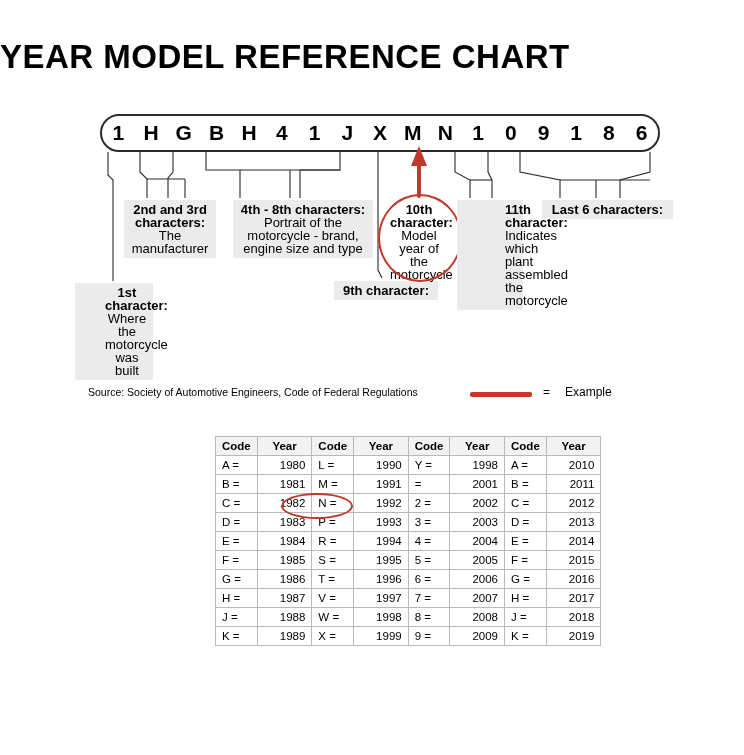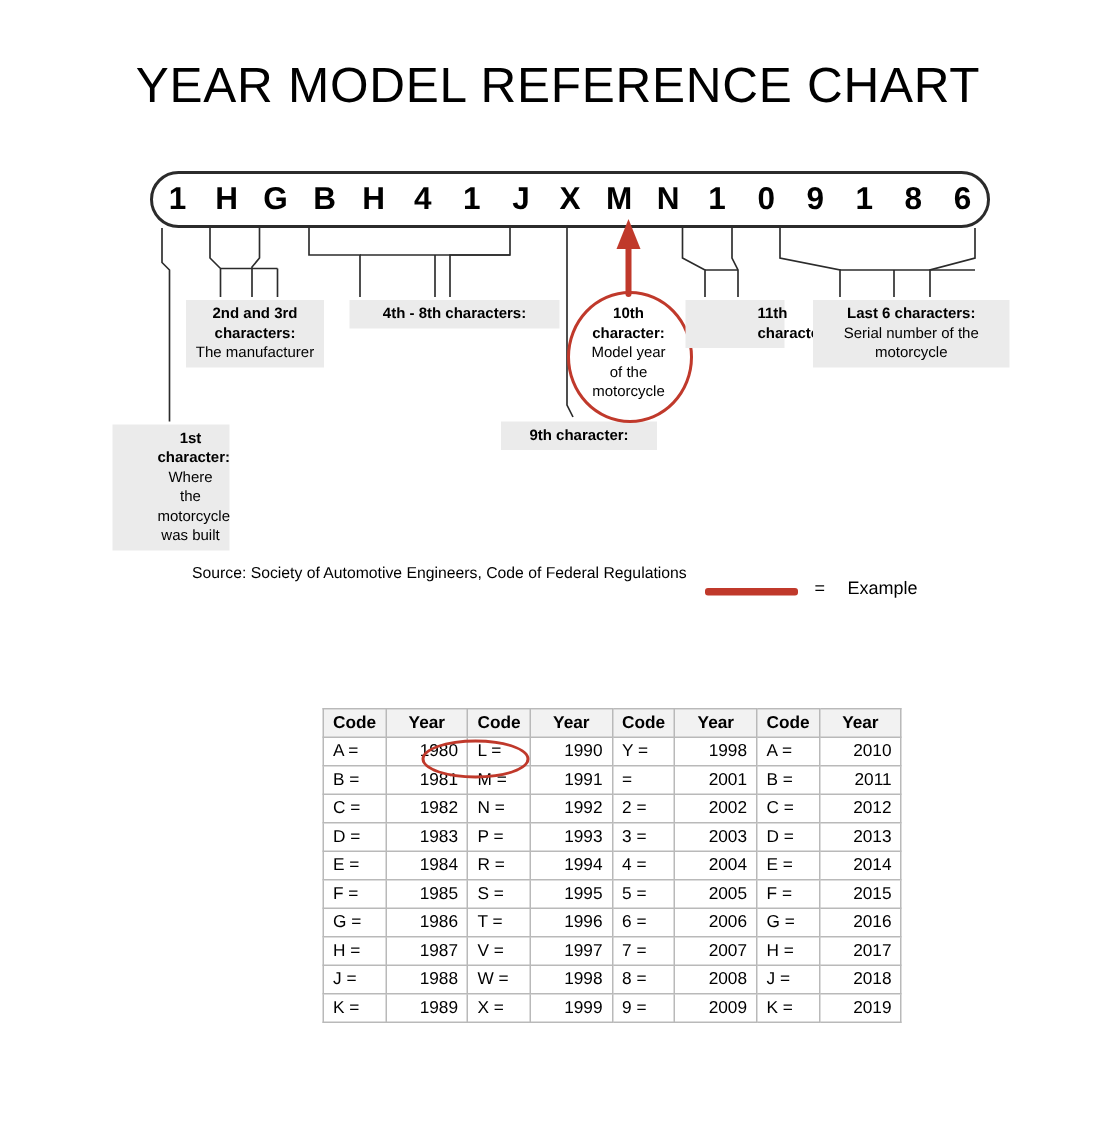--- a/index.html
+++ b/index.html
@@ -15,23 +15,22 @@
     color: #000000;
     overflow: hidden;
   }
 
   
   #chart-title {
     position: absolute;
     top: 38px;
     left: 0;
     width: 744px;
-    text-align: center;
     font-size: 33px;
-    font-weight: normal;
+    font-weight: bold;
     letter-spacing: 0.5px;
   }
 
   
   #vin-box {
     position: absolute;
     top: 114px;
     left: 100px;
     width: 560px;
     height: 38px;
@@ -57,21 +56,21 @@
     left: 0;
     width: 744px;
     height: 755px;
     pointer-events: none;
   }
 
   
   .callout {
     position: absolute;
     background: #ebebeb;
-    font-size: 10px;
+    font-size: 13px;
     line-height: 13px;
     text-align: center;
     color: #000;
     padding: 3px 4px;
     box-sizing: border-box;
   }
   .callout b { font-weight: bold; }
 
   #callout-1st   { left: 75px;  top: 283px; width: 78px; padding-left: 30px; }
   #callout-2nd3rd{ left: 124px; top: 200px; width: 92px; }
@@ -90,23 +89,22 @@
     height: 88px;
     border: 2.5px solid #c0392b;
     border-radius: 50%;
     box-sizing: border-box;
   }
 
   
   #source-note {
     position: absolute;
     left: 88px;
-    top: 376px;
+    top: 386px;
     font-size: 10.5px;
-    margin-left: 40px;
   }
   #legend-bar {
     position: absolute;
     left: 470px;
     top: 392px;
     width: 62px;
     height: 5px;
     background: #c0392b;
     border-radius: 2px;
   }
@@ -120,21 +118,21 @@
     position: absolute;
     left: 565px;
     top: 385px;
     font-size: 12px;
   }
 
   
   #year-table-wrap {
     position: absolute;
     left: 215px;
-    top: 472px;
+    top: 436px;
   }
   table.year-table {
     border-collapse: collapse;
     font-size: 11.5px;
   }
   table.year-table th,
   table.year-table td {
     border: 1px solid #b9b9b9;
     padding: 3px 6px;
     height: 19px;
@@ -227,39 +225,40 @@
   <div>Where the motorcycle was built</div>
 </div>
 
 <div class="callout" id="callout-2nd3rd">
   <b>2nd and 3rd characters:</b>
   <div>The manufacturer</div>
 </div>
 
 <div class="callout" id="callout-4th8th">
   <b>4th - 8th characters:</b>
+  <div>Portrait of the motorcycle - brand, engine size and type</div>
 </div>
 
 <div class="callout" id="callout-9th">
   <b>9th character:</b>
 </div>
 
 <div class="callout" id="callout-10th">
   <b>10th character:</b>
   <div>Model year of the motorcycle</div>
 </div>
 <div id="ellipse-10th"></div>
 
 <div class="callout" id="callout-11th">
   <b>11th character:</b>
+  <div>Indicates which plant assembled the motorcycle</div>
 </div>
 
 <div class="callout" id="callout-last6">
   <b>Last 6 characters:</b>
-  <div>Serial number of the motorcycle</div>
 </div>
 
 <div id="source-note">Source:  Society of Automotive Engineers, Code of Federal Regulations</div>
 <div id="legend-bar"></div>
 <div id="legend-eq">=</div>
 <div id="legend-text">Example</div>
 
 <div id="year-table-wrap">
   <table class="year-table">
     <thead>

